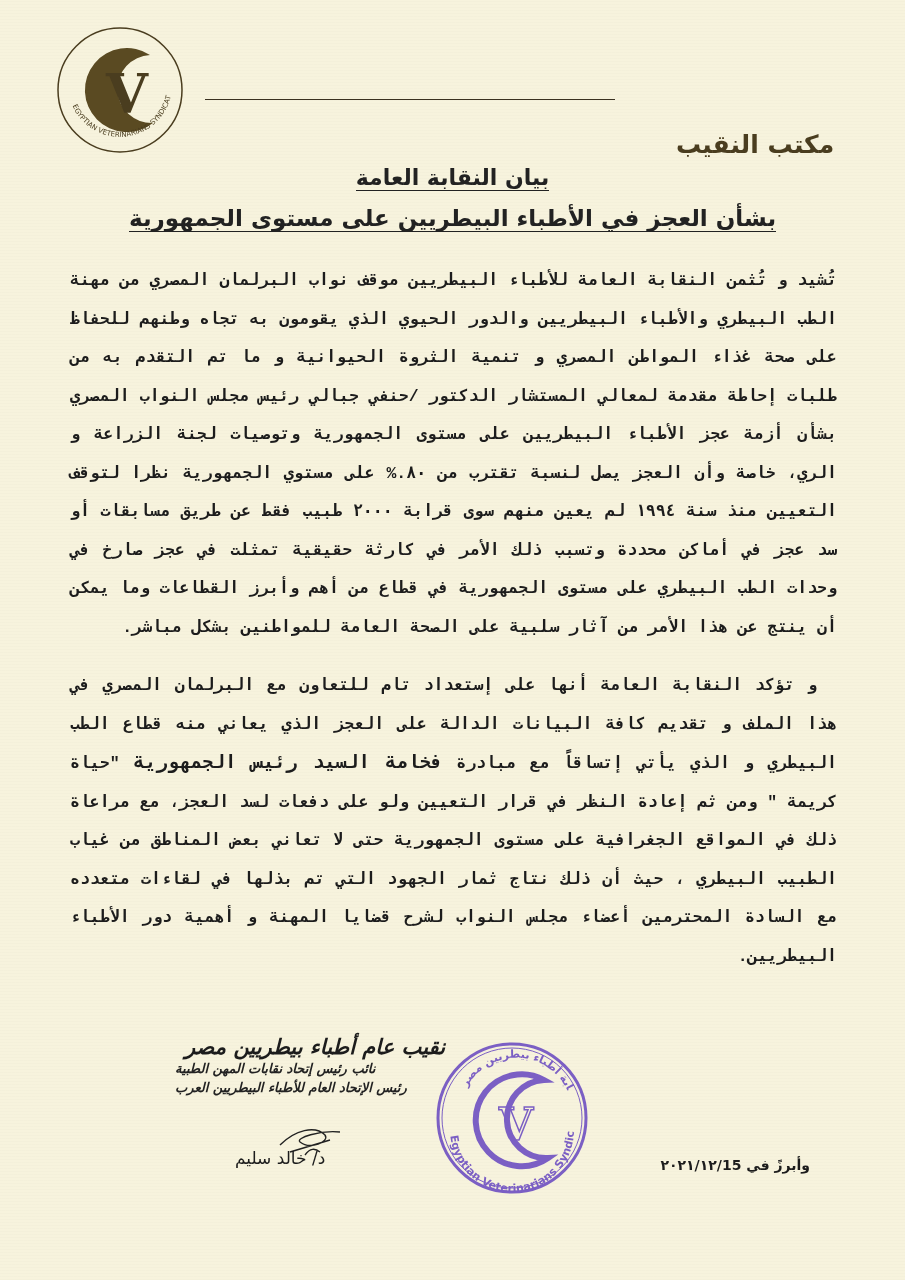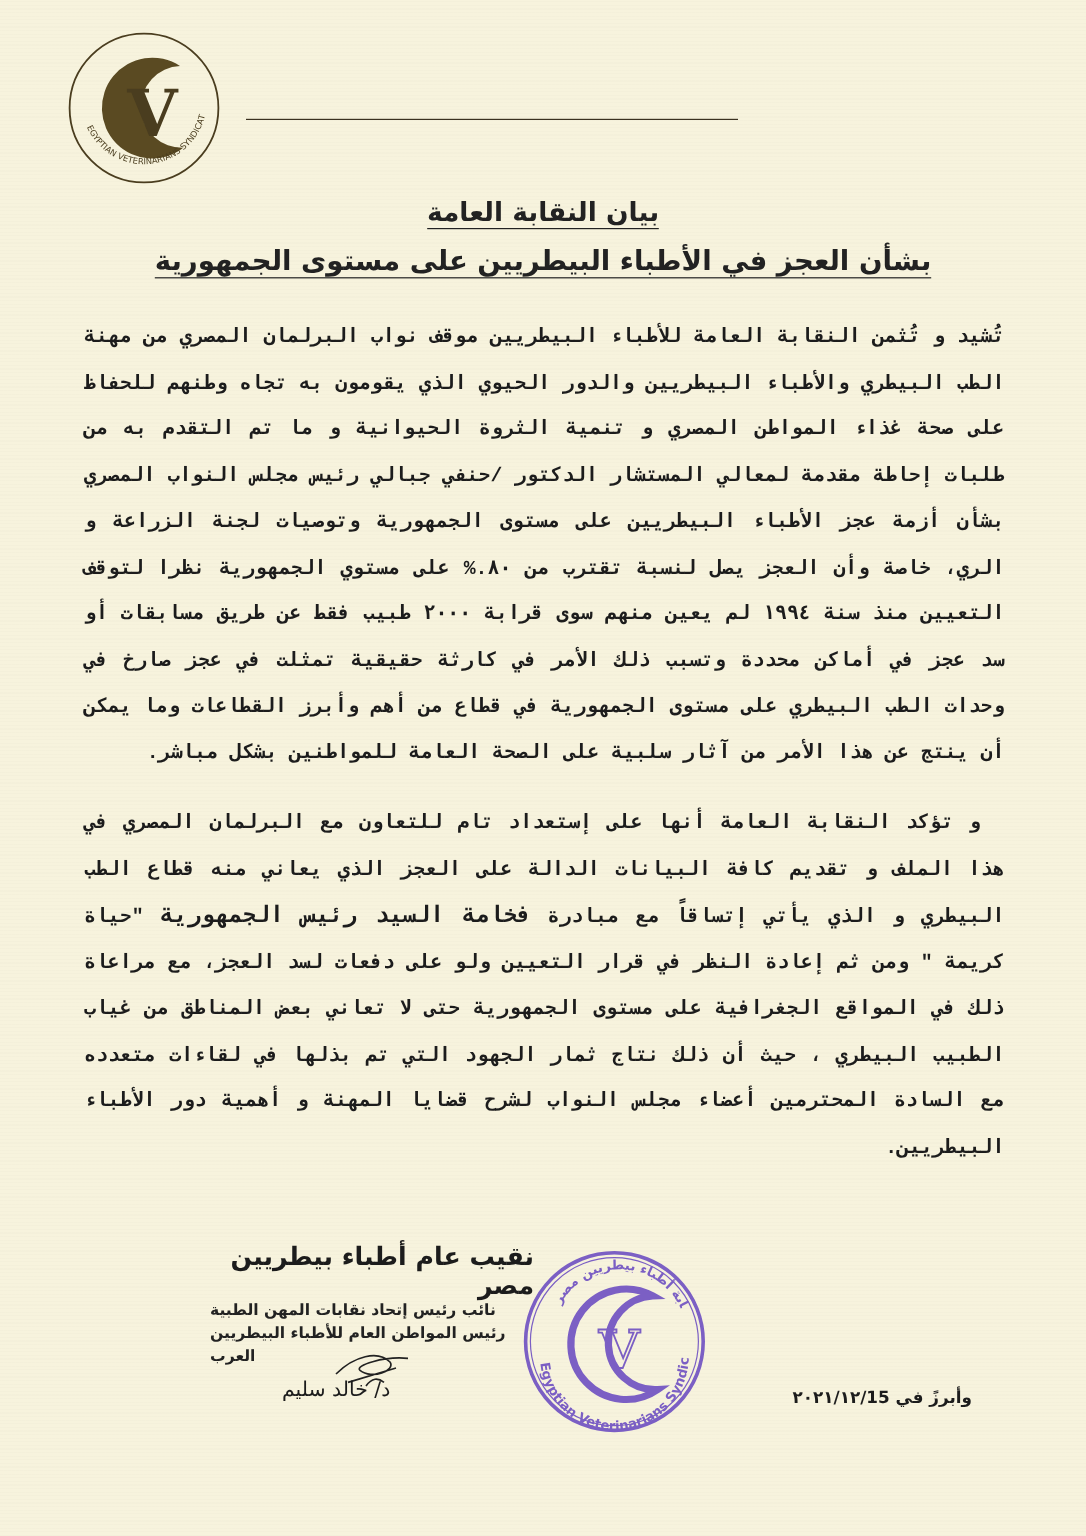--- a/index.html
+++ b/index.html
@@ -42,21 +42,21 @@
     position: absolute; left: 70px; right: 68px; top: 262px;
     direction: rtl; text-align: justify; text-align-last: right;
     font-size: 16.5px; font-weight: bold; line-height: 38.5px; color: #1c1c1c; font-family: Liberation Mono, monospace;
   }
   .para { margin: 0; text-indent: 0; }
   .para + .para { margin-top: 20px; }
   .para .indent { display: inline-block; width: 20px; }
   .emph { font-size: 19px; }
   
   .sig-block {
-    position: absolute; left: 175px; top: 1035px; width: 270px; direction: rtl; text-align: center;
+    position: absolute; left: 175px; top: 1035px; width: 270px; direction: rtl; text-align: center; font-style: italic;
   }
   .sig-title { font-size: 21px; font-weight: bold; color: #1c1c1c; text-align: right; }
   .sig-sub { font-size: 13px; font-weight: bold; color: #222; line-height: 19px; text-align: left; padding-left: 0; }
   .sig-name { position: absolute; left: 235px; top: 1148px; font-size: 17px; font-weight: normal; direction: rtl; color: #1c1c1c; }
   .signature { position: absolute; left: 270px; top: 1120px; width: 90px; height: 40px; }
   .stamp { position: absolute; left: 432px; top: 1040px; width: 160px; height: 155px; }
   .date-line { position: absolute; right: 95px; top: 1157px; font-size: 14px; font-weight: bold; direction: rtl; color: #1c1c1c; }
 </style>
 </head>
 <body>
@@ -68,33 +68,34 @@
     <path d="M95 30 A42 42 0 1 0 98 98 A34 34 0 1 1 95 30 Z" fill="#5a4a22"></path>
     <text x="72" y="88" font-family="DejaVu Serif, serif" font-size="54" font-weight="bold" fill="#4a3d1f" text-anchor="middle">V</text>
     <path id="logoArc" d="M14 70 A52 52 0 0 0 116 70" fill="none"></path>
     <text font-family="DejaVu Sans, sans-serif" font-size="7" fill="#4a3d1f">
       <textPath href="#logoArc" startOffset="8%">EGYPTIAN VETERINARIANS SYNDICATE</textPath>
     </text>
   </svg>
 
   <div class="header-rule"></div>
 
+  <div class="office-name">مكتب النقيب</div>
 
   <div class="title-1"><span>بيان النقابة العامة</span></div>
   <div class="title-2"><span>بشأن العجز في الأطباء البيطريين على مستوى الجمهورية</span></div>
 
   <div class="body-text">
     <p class="para">تُشيد و تُثمن النقابة العامة للأطباء البيطريين موقف نواب البرلمان المصري من مهنة الطب البيطري والأطباء البيطريين والدور الحيوي الذي يقومون به تجاه وطنهم للحفاظ على صحة غذاء المواطن المصري و تنمية الثروة الحيوانية و ما تم التقدم به من طلبات إحاطة مقدمة لمعالي المستشار الدكتور /حنفي جبالي رئيس مجلس النواب المصري بشأن أزمة عجز الأطباء البيطريين على مستوى الجمهورية وتوصيات لجنة الزراعة و الري، خاصة وأن العجز يصل لنسبة تقترب من ٨٠.% على مستوي الجمهورية نظرا لتوقف التعيين منذ سنة ١٩٩٤ لم يعين منهم سوى قرابة ٢٠٠٠ طبيب فقط عن طريق مسابقات أو سد عجز في أماكن محددة وتسبب ذلك الأمر في كارثة حقيقية تمثلت في عجز صارخ في وحدات الطب البيطري على مستوى الجمهورية في قطاع من أهم وأبرز القطاعات وما يمكن أن ينتج عن هذا الأمر من آثار سلبية على الصحة العامة للمواطنين بشكل مباشر.</p>
     <p class="para"><span class="indent"></span><span>و تؤكد النقابة العامة أنها على إستعداد تام للتعاون مع البرلمان المصري في هذا الملف و تقديم كافة البيانات الدالة على العجز الذي يعاني منه قطاع الطب البيطري و الذي يأتي إتساقاً مع مبادرة</span> <span class="emph">فخامة السيد رئيس الجمهورية</span> <span>"حياة كريمة " ومن ثم إعادة النظر في قرار التعيين ولو على دفعات لسد العجز، مع مراعاة ذلك في المواقع الجغرافية على مستوى الجمهورية حتى لا تعاني بعض المناطق من غياب الطبيب البيطري ، حيث أن ذلك نتاج ثمار الجهود التي تم بذلها في لقاءات متعدده مع السادة المحترمين أعضاء مجلس النواب لشرح قضايا المهنة و أهمية دور الأطباء البيطريين.</span></p>
   </div>
 
   <div class="sig-block">
     <div class="sig-title">نقيب عام أطباء بيطريين مصر</div>
     <div class="sig-sub">نائب رئيس إتحاد نقابات المهن الطبية</div>
-    <div class="sig-sub">رئيس المواطن العام للأطباء البيطريين العرب</div>
+    <div class="sig-sub">رئيس الإتحاد العام للأطباء البيطريين العرب</div>
   </div>
 
   <svg class="signature" viewBox="0 0 90 40">
     <path d="M10 25 C25 10, 45 5, 55 15 C60 22, 40 30, 30 22 C25 18, 50 10, 70 12 M20 32 L60 20 M35 35 C40 28, 45 28, 50 32" fill="none" stroke="#222" stroke-width="1.4"></path>
   </svg>
 
   <div class="sig-name">د/ خالد سليم</div>
 
   <svg class="stamp" viewBox="0 0 160 155">
     <circle cx="80" cy="78" r="74" fill="none" stroke="#7b5fc4" stroke-width="3"></circle>

